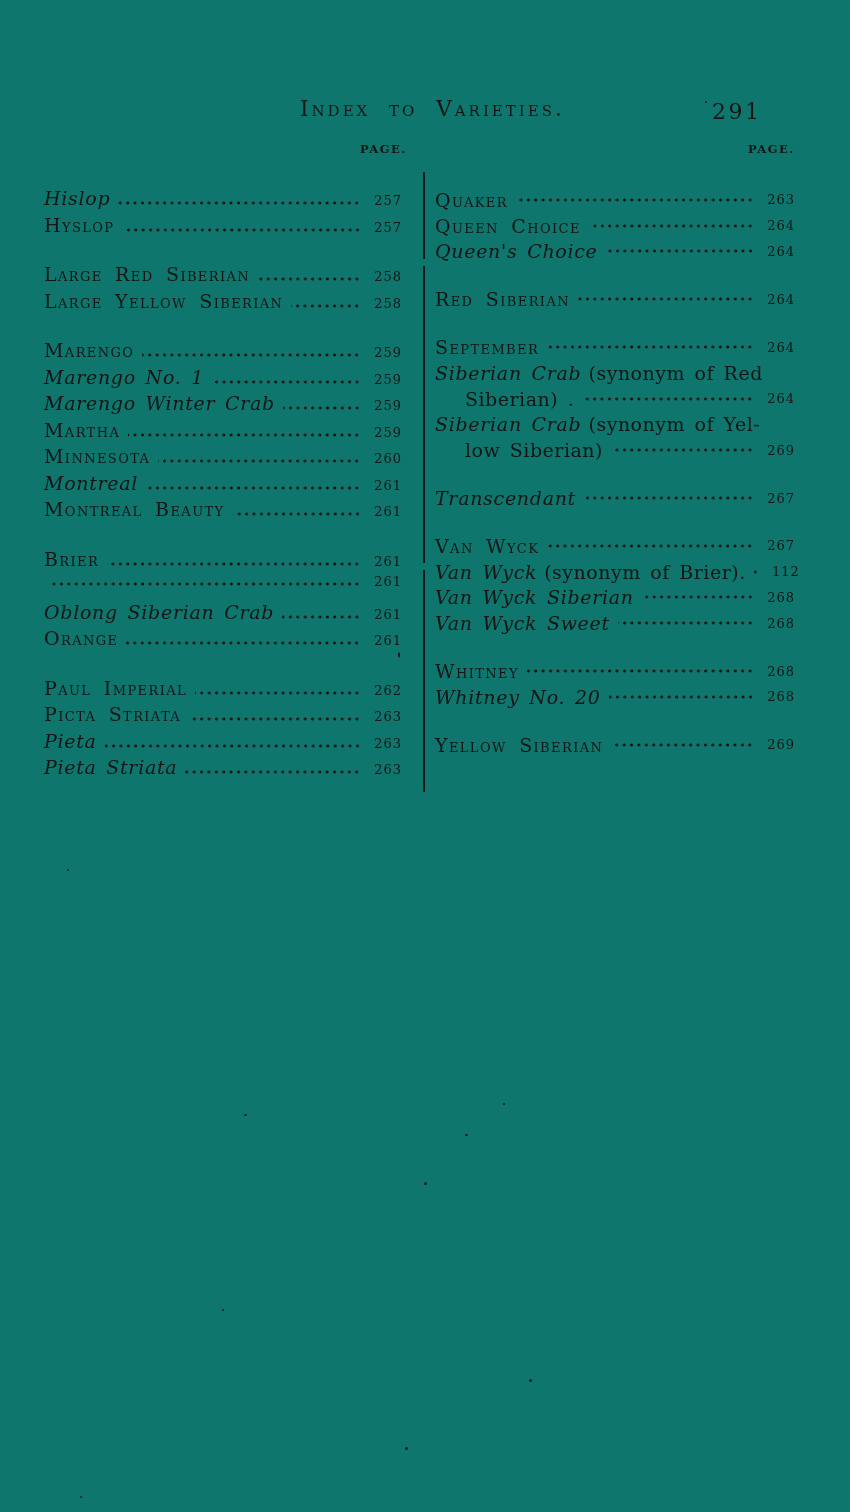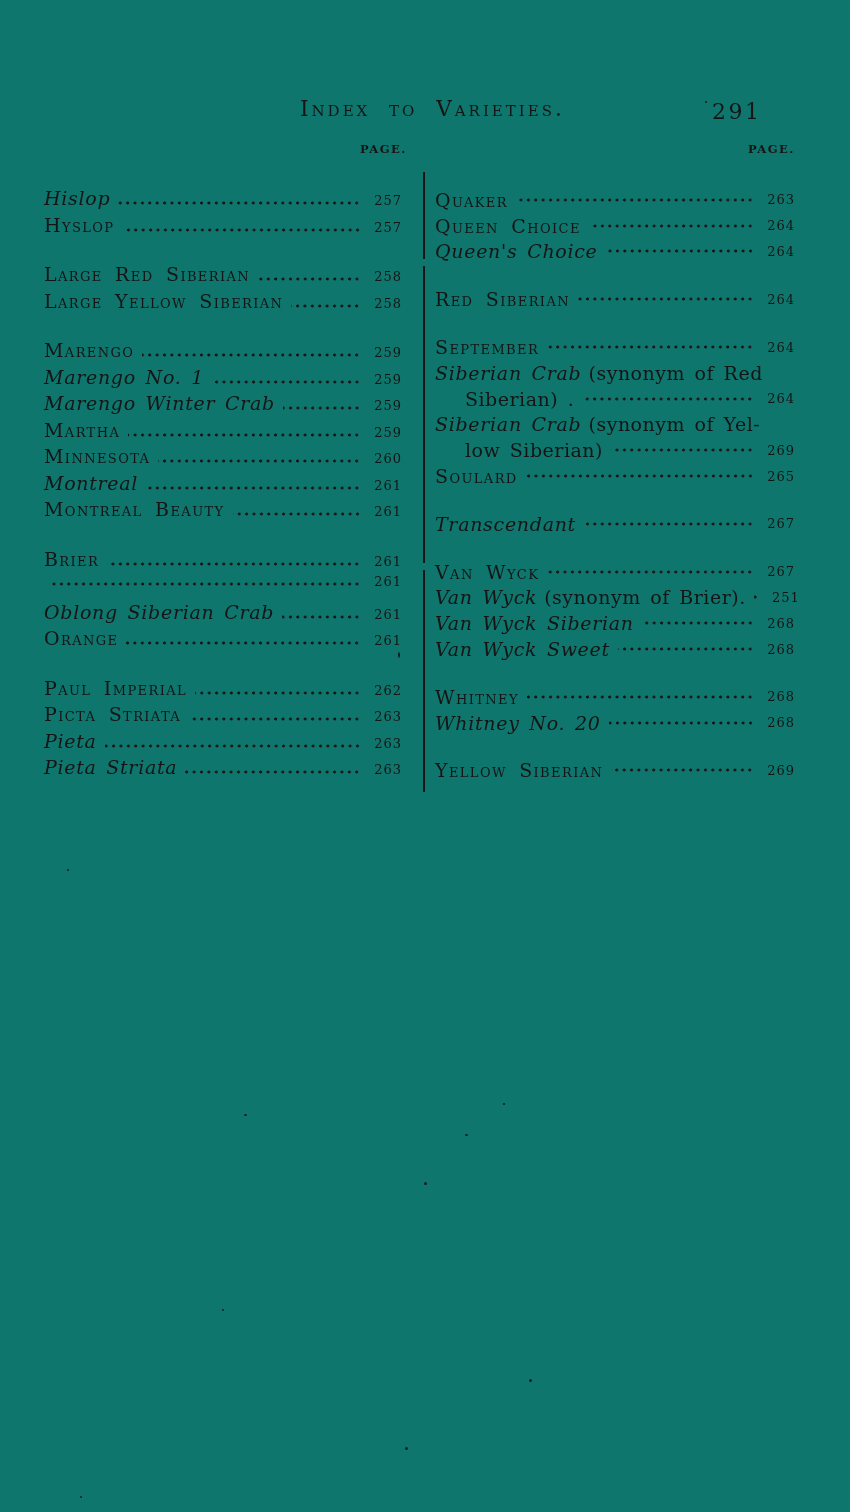--- a/index.html
+++ b/index.html
@@ -234,44 +234,39 @@
         </div>
         <div class="entry">
           <span class="name it">Siberian Crab</span>
           <span class="rest">(synonym of Yel-</span>
         </div>
         <div class="entry cont">
           <span class="name rm">low Siberian)</span>
           <span class="leader"></span>
           <span class="page-num">269</span>
         </div>
-        <div class="entry">
-          <span class="name sc">Soulard</span>
-          <span class="leader"></span>
-          <span class="page-num">265</span>
-        </div>
       </div>
       <div class="group">
         <div class="entry">
           <span class="name it">Transcendant</span>
           <span class="leader"></span>
           <span class="page-num">267</span>
         </div>
       </div>
       <div class="group">
         <div class="entry">
           <span class="name sc">Van Wyck</span>
           <span class="leader"></span>
           <span class="page-num">267</span>
         </div>
         <div class="entry">
           <span class="name it">Van Wyck</span>
           <span class="rest">(synonym of Brier).</span>
           <span class="leader"></span>
-          <span class="page-num">251</span>
+          <span class="page-num">112</span>
         </div>
         <div class="entry">
           <span class="name it">Van Wyck Siberian</span>
           <span class="leader"></span>
           <span class="page-num">268</span>
         </div>
         <div class="entry">
           <span class="name it">Van Wyck Sweet</span>
           <span class="leader"></span>
           <span class="page-num">268</span>

